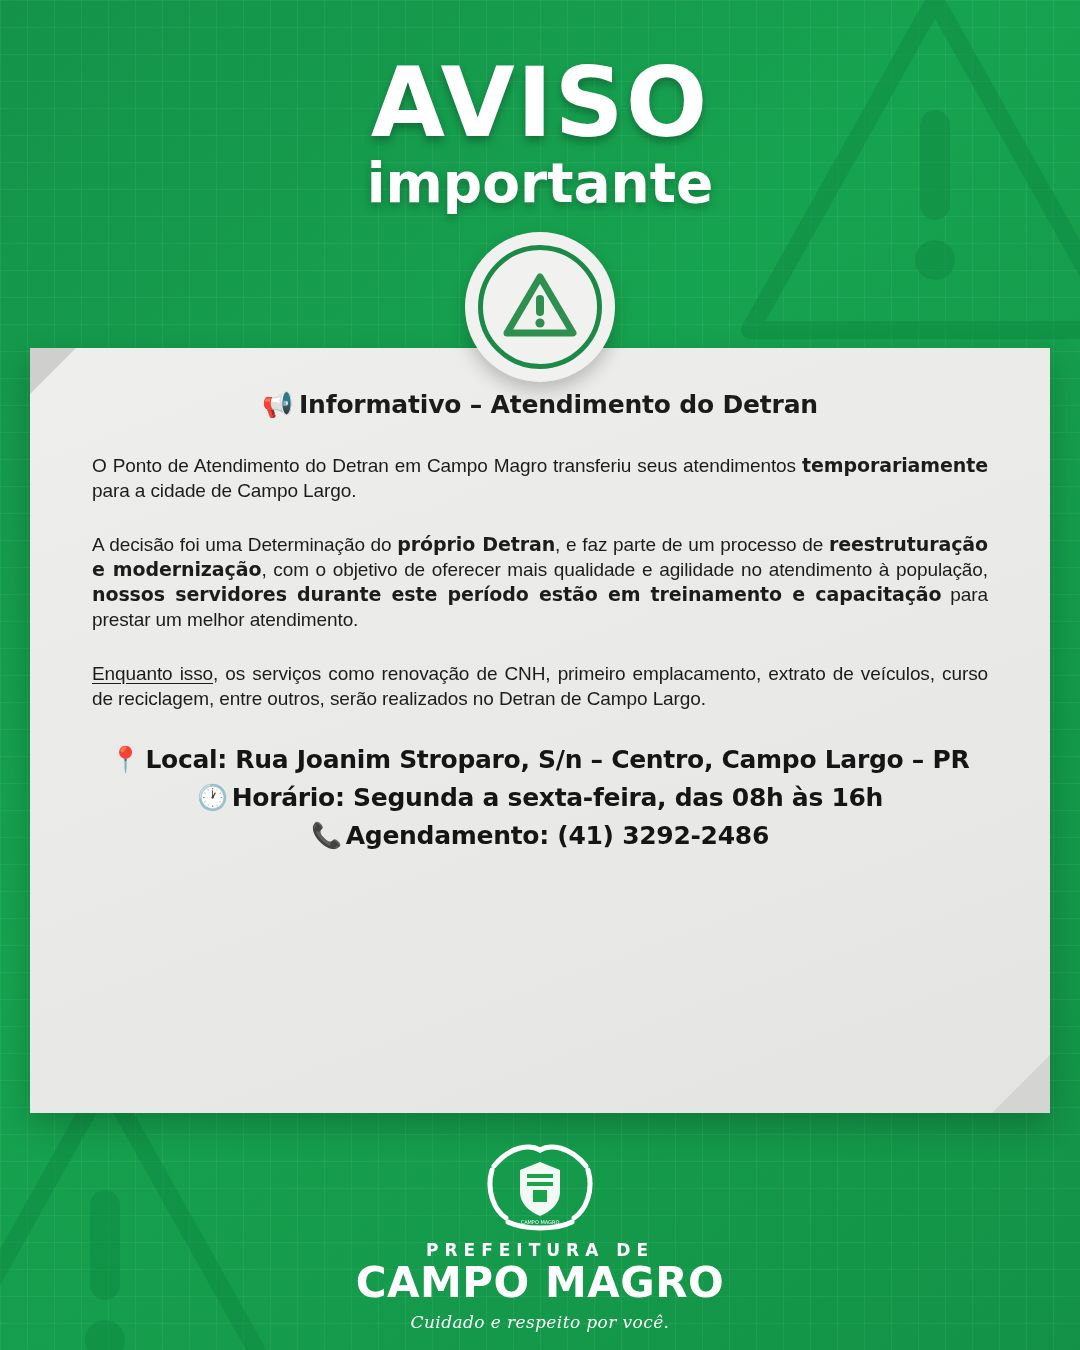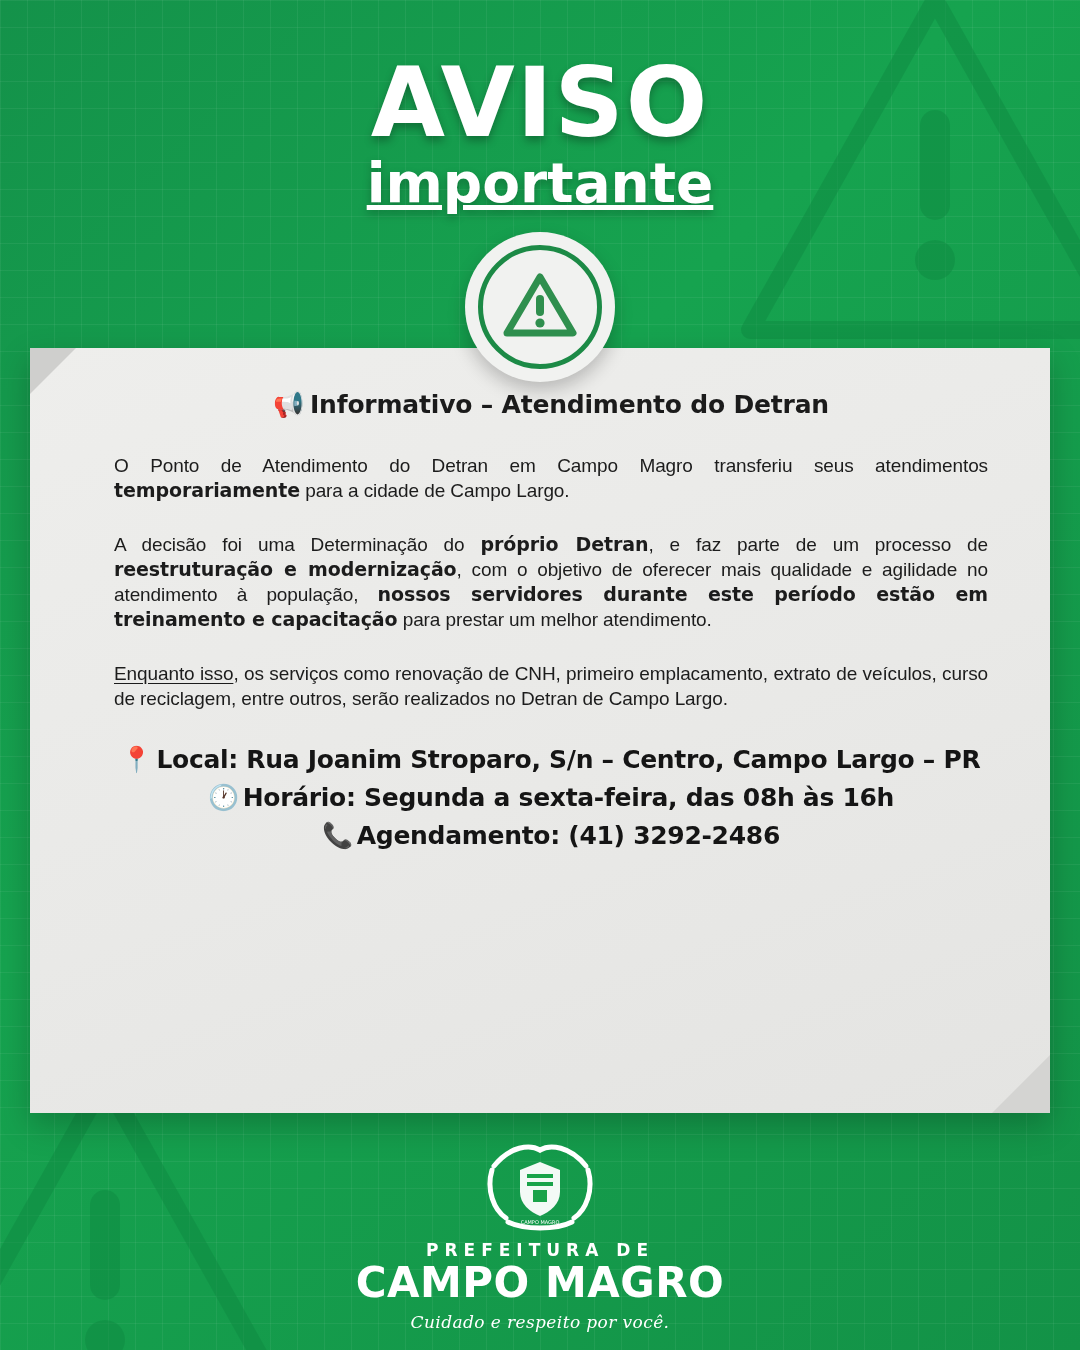--- a/index.html
+++ b/index.html
@@ -60,21 +60,20 @@
     text-shadow: 0 5px 9px rgba(0,0,0,0.28);
   }
   .title-sub {
     font-family: "DejaVu Sans", sans-serif;
     font-weight: bold;
     font-size: 55px;
     line-height: 1.1;
     margin-top: 4px;
     color: #ffffff;
     text-shadow: 0 4px 8px rgba(0,0,0,0.25);
-    text-decoration: underline;
   }
 
   
   .badge-wrap {
     position: absolute;
     top: 232px;
     left: 50%;
     transform: translateX(-50%);
     z-index: 6;
   }
@@ -101,21 +100,21 @@
   
   .card {
     position: absolute;
     z-index: 4;
     top: 348px;
     left: 30px;
     width: 1020px;
     height: 765px;
     background: linear-gradient(160deg, #eeeeec 0%, #e9e9e7 55%, #e4e4e2 100%);
     box-shadow: 0 12px 30px rgba(0,0,0,0.22);
-    padding: 42px 62px 0 84px;
+    padding: 42px 62px 0 62px;
   }
   
   .fold {
     position: absolute;
     width: 0; height: 0;
   }
   .fold.tl {
     top: 0; left: 0;
     border-top: 46px solid #cfcfcd;
     border-right: 46px solid transparent;

